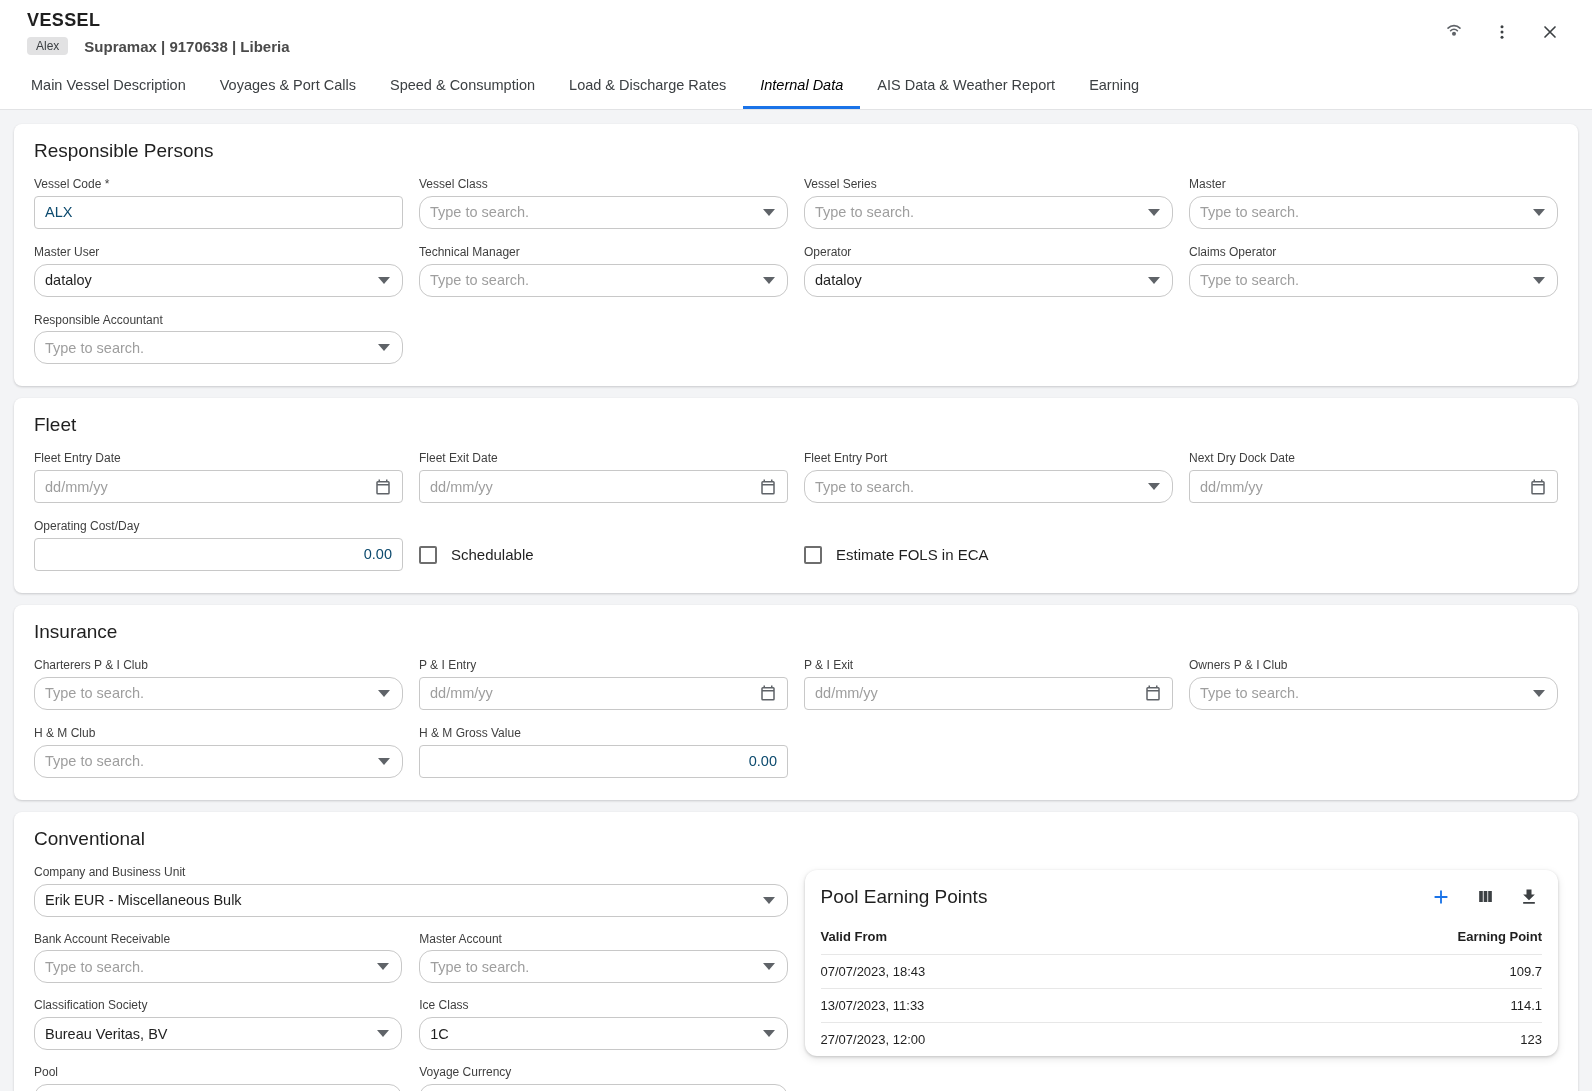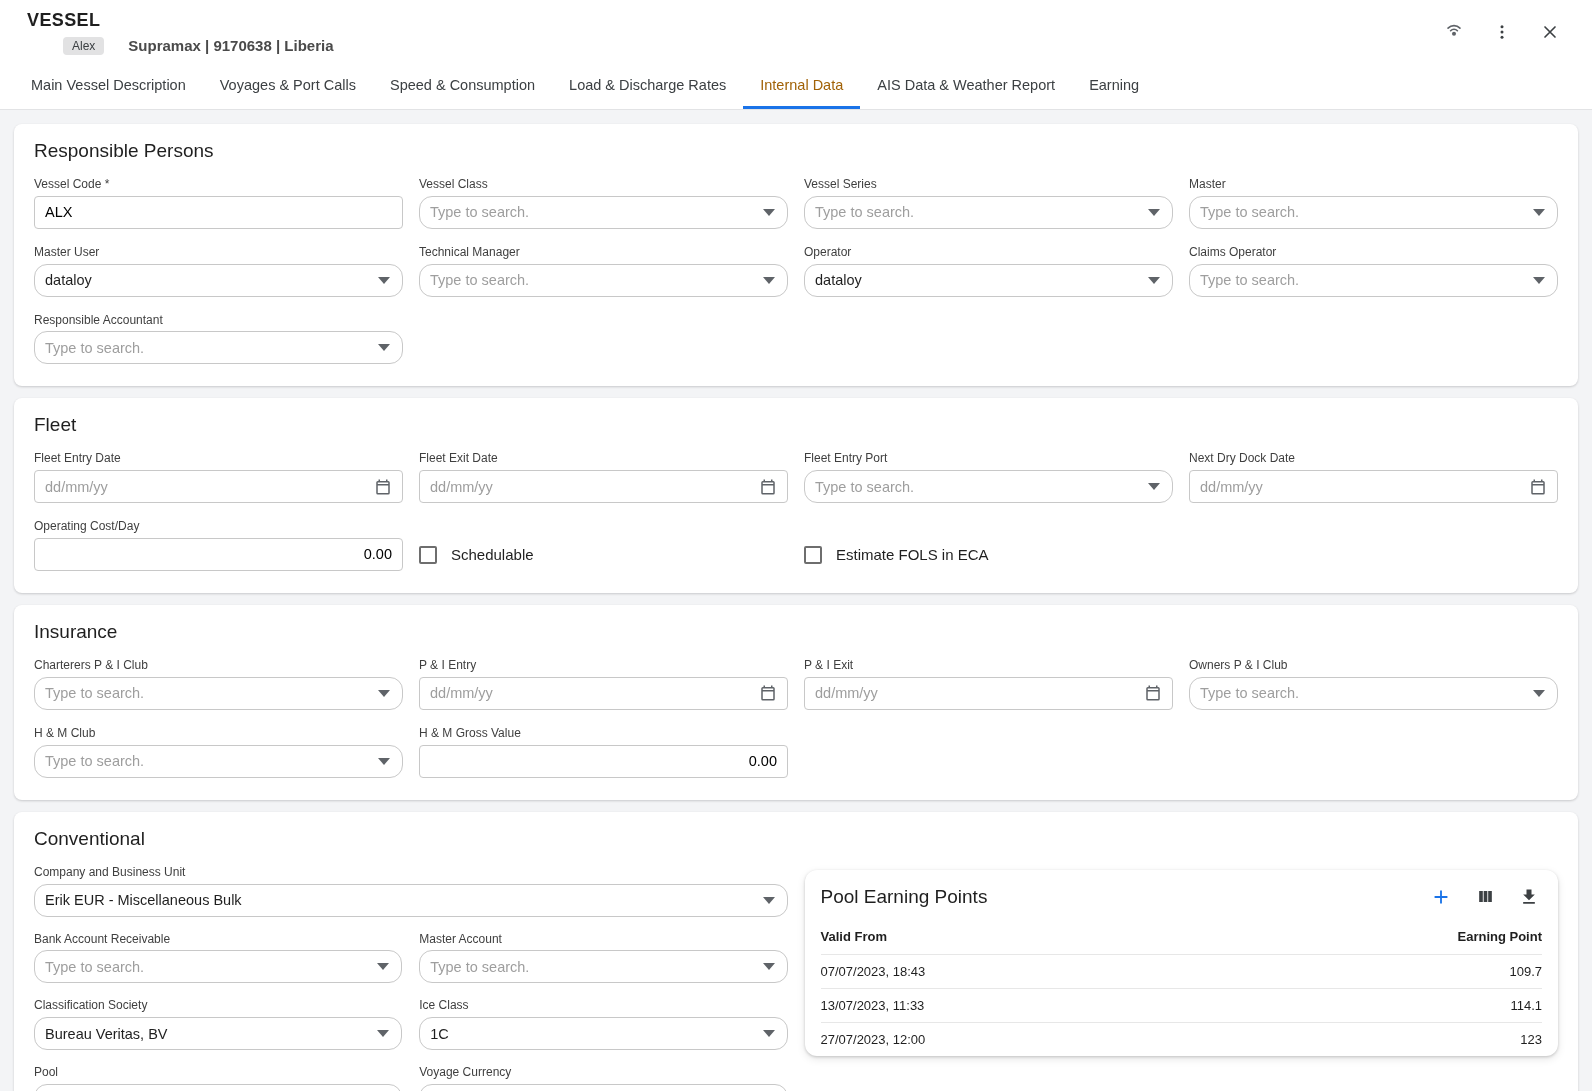--- a/index.html
+++ b/index.html
@@ -15,21 +15,21 @@
 
   
   .topbar {
     display: flex;
     justify-content: space-between;
     align-items: flex-start;
     padding: 10px 28px 6px 27px;
     background: #fff;
   }
   .page-title { font-size: 18px; font-weight: 700; letter-spacing: .4px; color: #1f1f1f; }
-  .title-sub { display: flex; align-items: flex-start; gap: 24px; margin-top: 6px; margin-left: 36px; }
+  .title-sub { display: flex; align-items: flex-end; gap: 16px; margin-top: 6px; }
   .badge {
     background: #e2e2e3;
     color: #3c4043;
     font-size: 12px;
     padding: 3px 9px;
     border-radius: 4px;
     line-height: 1;
   }
   .subtitle { font-size: 15px; font-weight: 600; color: #4a4a4a; }
   .topbar-actions { display: flex; align-items: center; gap: 20px; margin-top: 8px; }
@@ -50,21 +50,21 @@
     background: #fff;
   }
   .tab {
     padding: 16px 17px 13px;
     font-size: 14.5px;
     color: #3c4043;
     cursor: pointer;
     border-bottom: 3px solid transparent;
     white-space: nowrap;
   }
-  .tab.active { color: #a16207; border-bottom-color: #1a73e8; }
+  .tab.active { color: #000000; border-bottom-color: #1a73e8; font-style: italic; }
 
   
   .content { background: #f3f4f6; padding: 14px 14px 18px; }
   .card {
     background: #fff;
     border-radius: 8px;
     box-shadow: 0 1px 2px rgba(60,64,67,.16), 0 1px 3px rgba(60,64,67,.08);
     padding: 16px 20px 22px;
     margin-bottom: 12px;
   }
@@ -88,21 +88,21 @@
     border-radius: 4px;
     background: #fff;
     display: flex;
     align-items: center;
     padding: 0 10px;
     font-size: 14.5px;
     color: #1f1f1f;
   }
   .control input {
     border: none; outline: none; width: 100%;
-    font: inherit; color: #000000; background: transparent;
+    font: inherit; color: #0c4a6e; background: transparent;
   }
   .control input::placeholder { color: #9e9e9e; }
   .control input.right { text-align: right; }
   .select { justify-content: space-between; cursor: pointer; gap: 8px; border-radius: 13px; }
   .sel-text { overflow: hidden; white-space: nowrap; text-overflow: ellipsis; }
   .sel-text.ph { color: #9e9e9e; }
   .caret { flex: 0 0 auto; display: flex; margin-right: 2px; }
   .cal { flex: 0 0 auto; display: flex; cursor: pointer; }
 
   .no-label { padding-top: 18px; }

